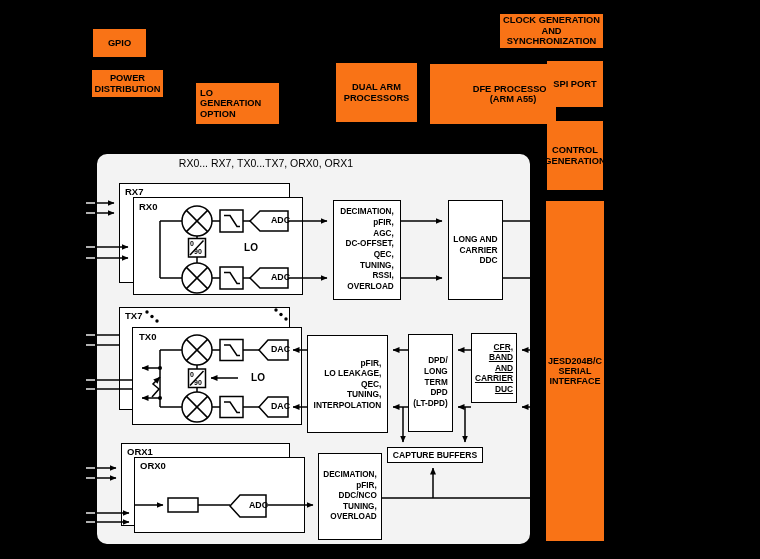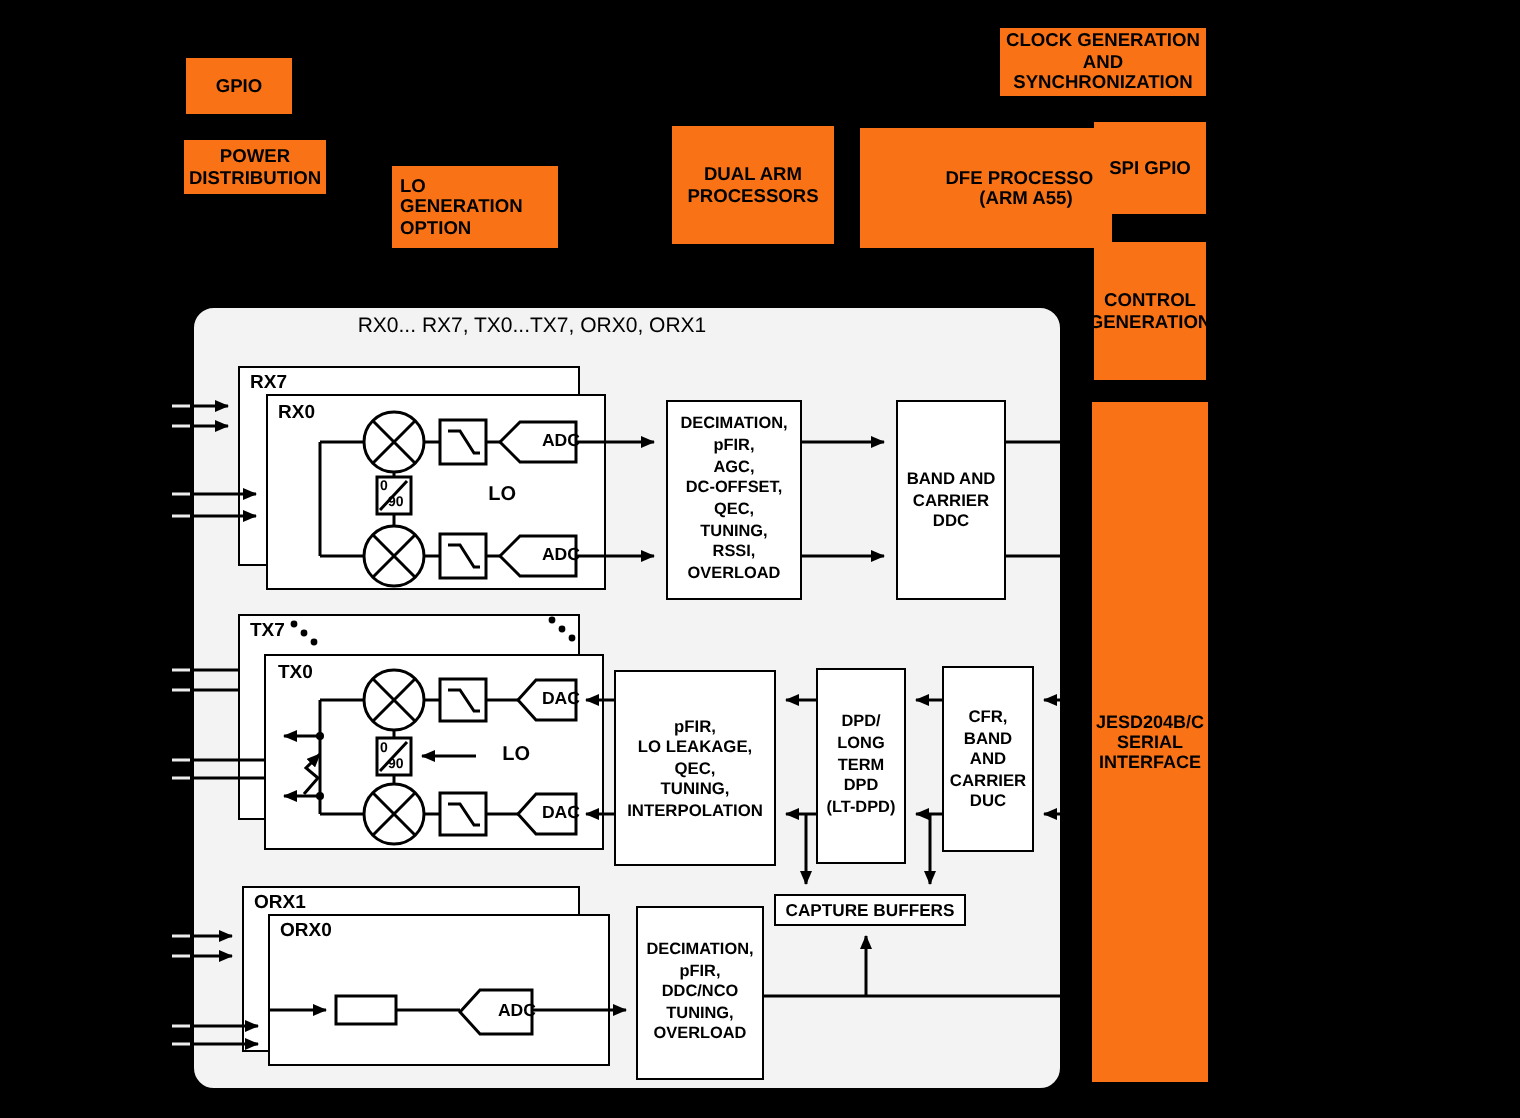--- a/index.html
+++ b/index.html
@@ -4,21 +4,21 @@
 <style>
   html,body{margin:0;padding:0;background:#000;}
   #stage{position:relative;width:760px;height:559px;background:#000;overflow:hidden;
          font-family:"Liberation Sans","DejaVu Sans",sans-serif;color:#000;}
   .pbox{position:absolute;background:#f97316;display:flex;align-items:center;justify-content:center;
         text-align:center;font-weight:bold;font-size:9.3px;line-height:1.12;white-space:pre-line;z-index:2;}
   .pbox.left{align-items:flex-start;justify-content:flex-start;text-align:left;padding:5px 4px;box-sizing:border-box;}
   .chip{position:absolute;left:95px;top:152px;width:437px;height:394px;background:#f3f3f3;
         border:2px solid #000;border-radius:12px;box-sizing:border-box;z-index:1;}
   .wbox{position:absolute;background:#fff;border:1.5px solid #000;box-sizing:border-box;z-index:2;}
-  .blk{display:flex;align-items:center;justify-content:center;text-align:center;
+  .blk{display:flex;align-items:center;justify-content:center;text-align:right;
        font-weight:bold;white-space:pre-line;line-height:1.25;}
   .f85{font-size:8.4px;}
   .f82{font-size:8.2px;line-height:1.3;}
   .lab{position:absolute;font-weight:bold;font-size:9.5px;z-index:4;}
   .tiny{position:absolute;font-weight:bold;font-size:7px;z-index:4;line-height:1;}
   .ctr{position:absolute;font-weight:bold;text-align:right;z-index:4;line-height:1;}
   .title{position:absolute;left:86px;top:157px;width:360px;text-align:center;
          font-weight:normal;font-size:10.5px;z-index:4;}
   svg.layer{position:absolute;left:0;top:0;z-index:3;pointer-events:none;}
   svg .ln{stroke:#000;stroke-width:1.5;fill:none;}
@@ -36,57 +36,57 @@
 DISTRIBUTION</div>
   <div class="pbox left" style="left:196px;top:83px;width:83px;height:41px;">LO GENERATION
 OPTION</div>
   <div class="pbox" style="left:336px;top:63px;width:81px;height:59px;">DUAL ARM
 PROCESSORS</div>
   <div class="pbox" style="left:430px;top:64px;width:86px;height:60px;padding-left:40px;">DFE PROCESSOR
 (ARM A55)</div>
   <div class="pbox" style="left:500px;top:14px;width:103px;height:34px;">CLOCK GENERATION
 AND
 SYNCHRONIZATION</div>
-  <div class="pbox" style="left:547px;top:61px;width:56px;height:46px;">SPI GPIO</div>
+  <div class="pbox" style="left:547px;top:61px;width:56px;height:46px;">SPI PORT</div>
   <div class="pbox" style="left:547px;top:121px;width:56px;height:69px;">CONTROL
 GENERATION</div>
   <div class="pbox" style="left:546px;top:201px;width:58px;height:340px;font-size:9px;">JESD204B/C
 SERIAL
 INTERFACE</div>
 
   <div class="chip"></div>
   <div class="title">RX0... RX7, TX0...TX7, ORX0, ORX1</div>
 
   <div class="wbox" style="left:119px;top:183px;width:171px;height:100px;"></div>
   <div class="wbox" style="left:133px;top:197px;width:170px;height:98px;"></div>
   <div class="wbox blk f82" style="left:333px;top:200px;width:68px;height:100px;">DECIMATION,
 pFIR,
 AGC,
 DC-OFFSET,
 QEC,
 TUNING,
 RSSI,
 OVERLOAD</div>
-  <div class="wbox blk f85" style="left:448px;top:200px;width:55px;height:100px;">BAND AND
+  <div class="wbox blk f85" style="left:448px;top:200px;width:55px;height:100px;">LONG AND
 CARRIER
 DDC</div>
 
   <div class="wbox" style="left:119px;top:307px;width:171px;height:103px;"></div>
   <div class="wbox" style="left:132px;top:327px;width:170px;height:98px;"></div>
   <div class="wbox blk f85" style="left:307px;top:335px;width:81px;height:98px;">pFIR,
 LO LEAKAGE,
 QEC,
 TUNING,
 INTERPOLATION</div>
   <div class="wbox blk f82" style="left:408px;top:334px;width:45px;height:98px;">DPD/
 LONG
 TERM
 DPD
 (LT-DPD)</div>
-  <div class="wbox blk f85" style="left:471px;top:333px;width:46px;height:93px;">CFR,
+  <div class="wbox blk f85" style="left:471px;top:333px;width:46px;height:70px;text-decoration:underline;">CFR,
 BAND
 AND
 CARRIER
 DUC</div>
 
   <div class="wbox" style="left:121px;top:443px;width:169px;height:83px;"></div>
   <div class="wbox" style="left:134px;top:457px;width:171px;height:76px;"></div>
   <div class="wbox blk f82" style="left:318px;top:453px;width:64px;height:87px;">DECIMATION,
 pFIR,
 DDC/NCO

